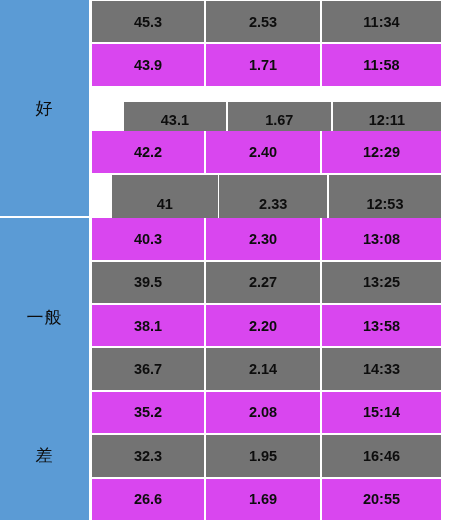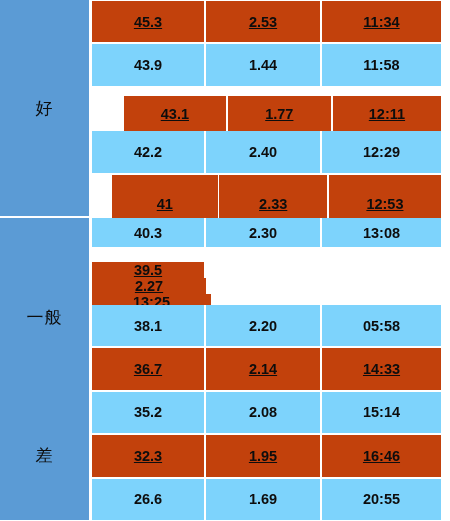--- a/index.html
+++ b/index.html
@@ -56,88 +56,88 @@
     font-size: 14.5px;
     font-weight: bold;
     color: #0d0d0d;
     height: 100%;
   }
   .data-cell.c0 { width: 112px; }
   .data-cell.sep { width: 2px; background: #ffffff; }
   .data-cell.c1 { width: 114px; }
   .data-cell.c2 { width: 119px; }
 
-  .row-dark .data-cell:not(.sep) { background: #c2410c; text-decoration: underline; }
-  .row-light .data-cell:not(.sep) { background: #7dd3fc; }
+  .row-dark .data-cell:not(.sep) { background: #737373; }
+  .row-light .data-cell:not(.sep) { background: #d946ef; }
 </style>
 </head>
 <body>
 
 <div id="rating-table">
     <div class="group-col" style="top: 0px; height: 216.1px;">
       <span class="group-label">好</span>
     </div>
     <div class="data-row row-dark" style="top: 1px; height: 41.42px;">
       <div class="data-cell c0">45.3</div>
       <div class="data-cell sep"></div>
       <div class="data-cell c1">2.53</div>
       <div class="data-cell sep"></div>
       <div class="data-cell c2">11:34</div>
     </div>
     <div class="data-row row-light" style="top: 44.42px; height: 41.42px;">
       <div class="data-cell c0">43.9</div>
       <div class="data-cell sep"></div>
-      <div class="data-cell c1">1.44</div>
+      <div class="data-cell c1">1.71</div>
       <div class="data-cell sep"></div>
       <div class="data-cell c2">11:58</div>
     </div>
-    <div class="data-row row-dark" style="top: 96px; height: 35px; padding-left: 32px;">
+    <div class="data-row row-dark" style="top: 102px; height: 35px; padding-left: 32px;">
       <div class="data-cell c0">43.1</div>
       <div class="data-cell sep"></div>
-      <div class="data-cell c1">1.77</div>
+      <div class="data-cell c1">1.67</div>
       <div class="data-cell sep"></div>
       <div class="data-cell c2">12:11</div>
     </div>
     <div class="data-row row-light" style="top: 131.26px; height: 41.42px;">
       <div class="data-cell c0">42.2</div>
       <div class="data-cell sep"></div>
       <div class="data-cell c1">2.40</div>
       <div class="data-cell sep"></div>
       <div class="data-cell c2">12:29</div>
     </div>
     <div class="data-row row-dark" style="top: 174.68px; height: 58px; padding-left: 20px;">
       <div class="data-cell c0">41</div>
       <div class="data-cell sep"></div>
       <div class="data-cell c1">2.33</div>
       <div class="data-cell sep"></div>
       <div class="data-cell c2">12:53</div>
     </div>
     <div class="group-col" style="top: 218.1px; height: 198px;">
       <span class="group-label">一般</span>
     </div>
-    <div class="data-row row-light" style="top: 218.1px; height: 29px;">
+    <div class="data-row row-light" style="top: 218.1px; height: 42px;">
       <div class="data-cell c0">40.3</div>
       <div class="data-cell sep"></div>
       <div class="data-cell c1">2.30</div>
       <div class="data-cell sep"></div>
       <div class="data-cell c2">13:08</div>
     </div>
-    <div class="data-row row-dark" style="top: 261.52px; height: 41.42px; flex-direction: column;">
+    <div class="data-row row-dark" style="top: 261.52px; height: 41.42px;">
       <div class="data-cell c0">39.5</div>
       <div class="data-cell sep"></div>
       <div class="data-cell c1">2.27</div>
       <div class="data-cell sep"></div>
       <div class="data-cell c2">13:25</div>
     </div>
     <div class="data-row row-light" style="top: 304.94px; height: 41.42px; text-align: right;">
       <div class="data-cell c0">38.1</div>
       <div class="data-cell sep"></div>
       <div class="data-cell c1">2.20</div>
       <div class="data-cell sep"></div>
-      <div class="data-cell c2">05:58</div>
+      <div class="data-cell c2">13:58</div>
     </div>
     <div class="data-row row-dark" style="top: 348.36px; height: 41.42px; text-align: center;">
       <div class="data-cell c0">36.7</div>
       <div class="data-cell sep"></div>
       <div class="data-cell c1">2.14</div>
       <div class="data-cell sep"></div>
       <div class="data-cell c2">14:33</div>
     </div>
     <div class="group-col" style="top: 391.78px; height: 128.26px;">
       <span class="group-label">差</span>

